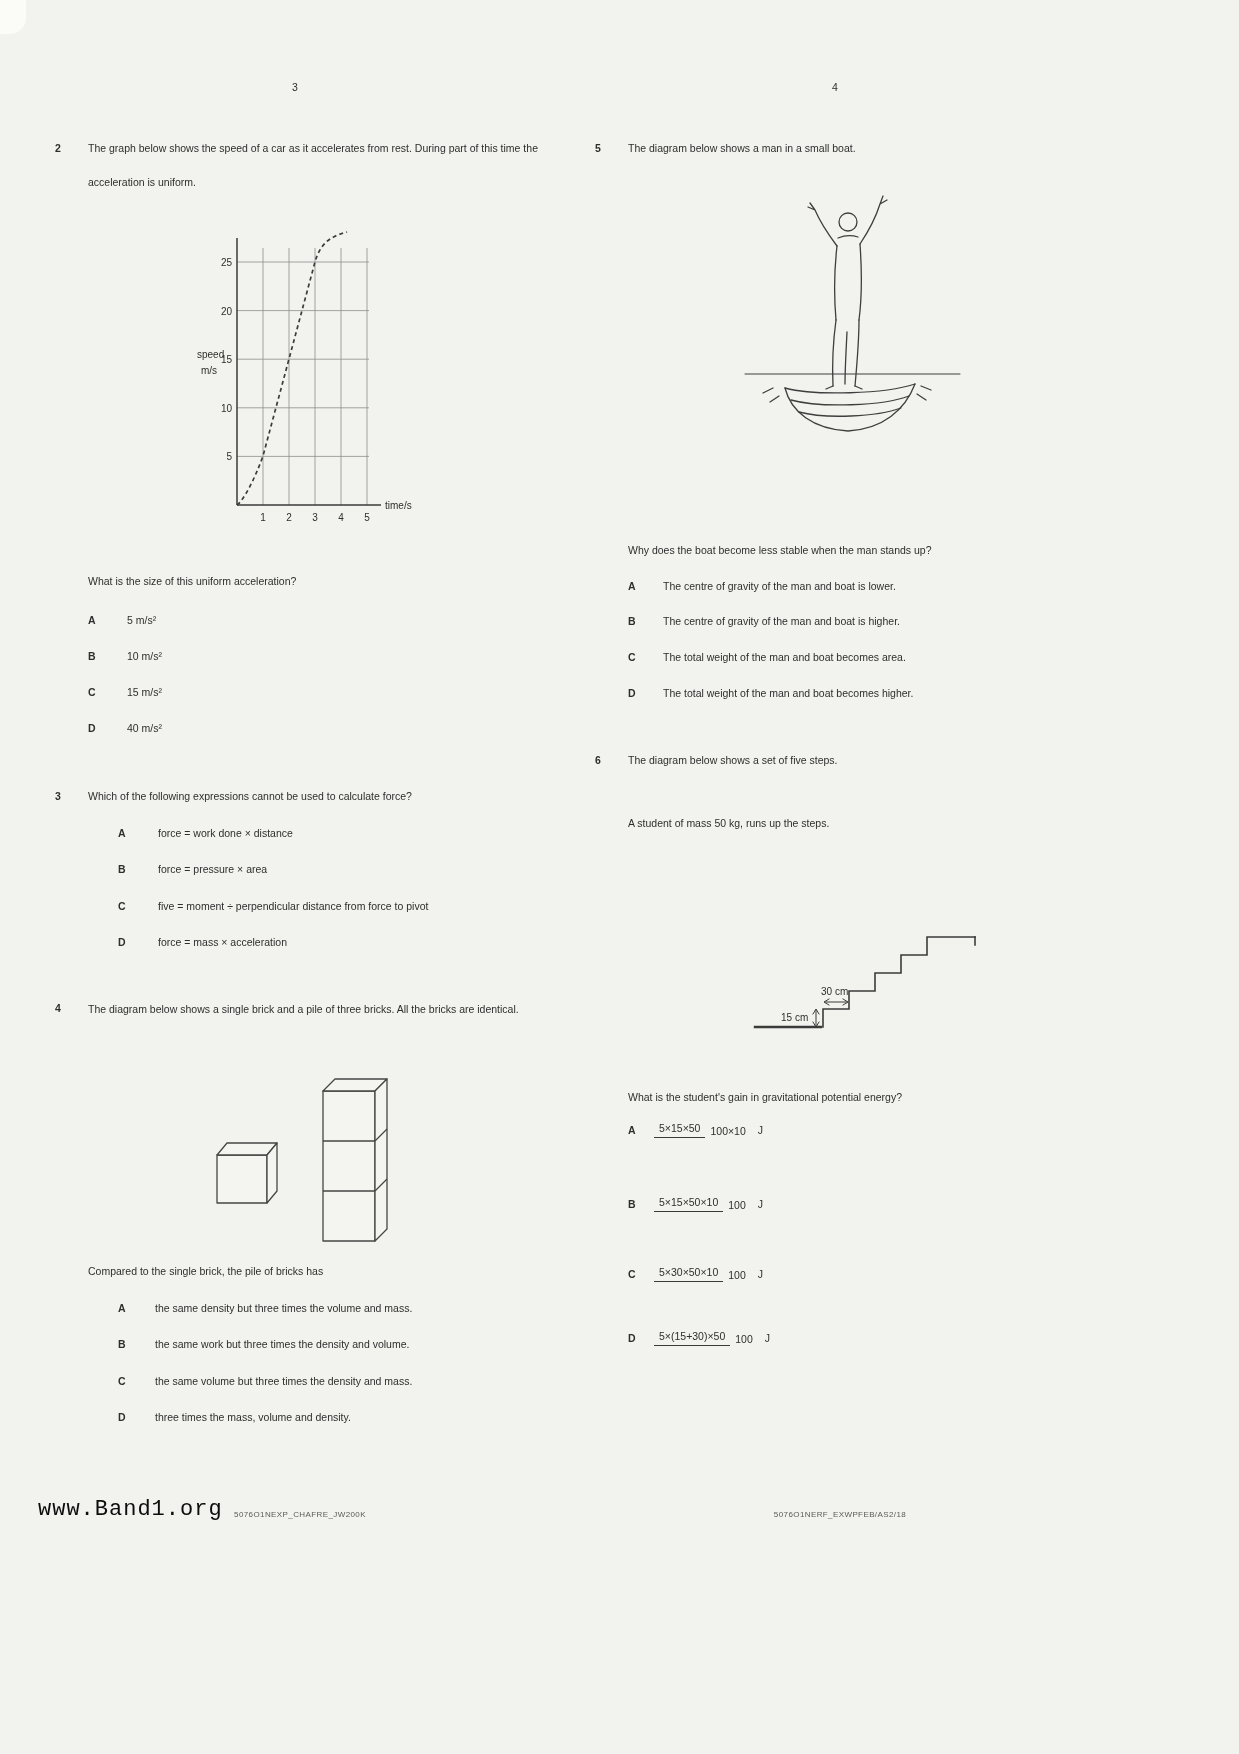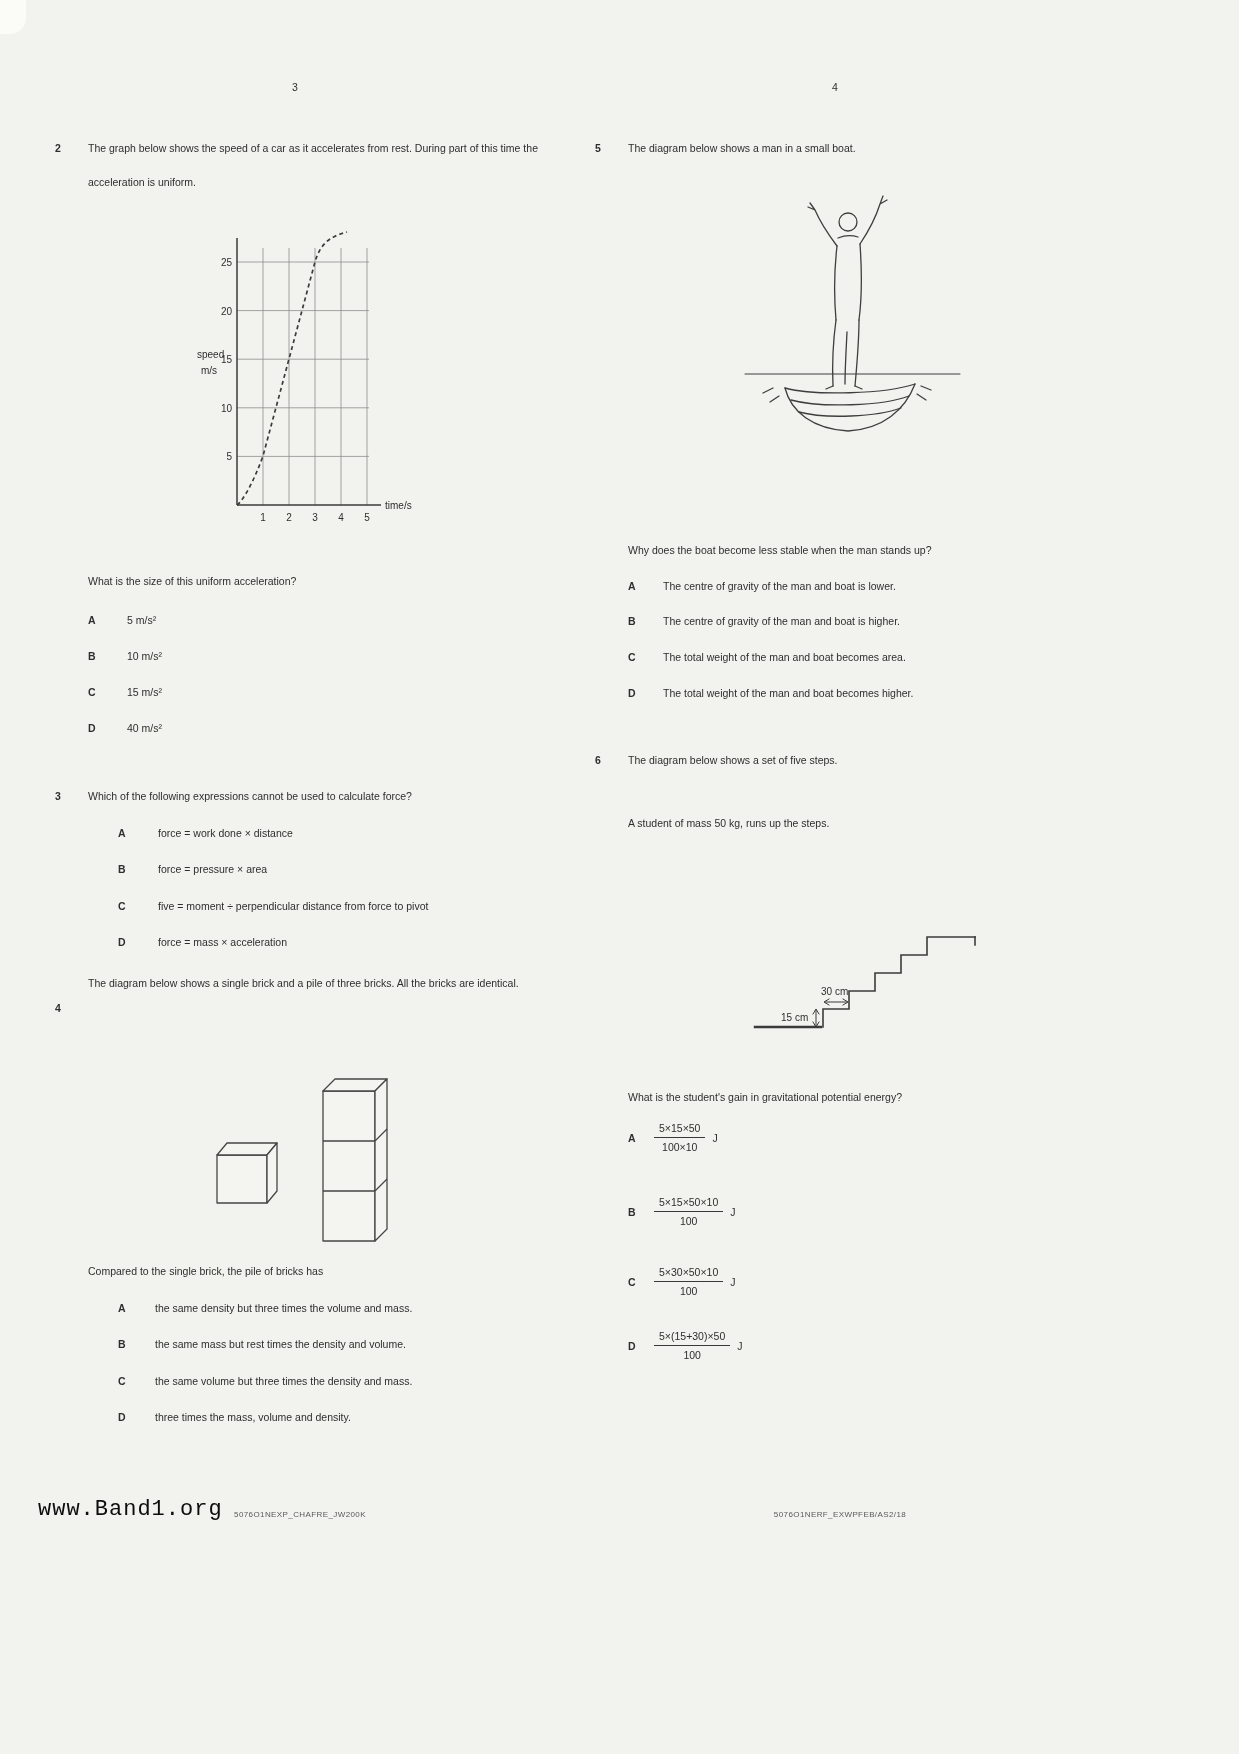--- a/index.html
+++ b/index.html
@@ -7,21 +7,21 @@
          font-family:"Liberation Sans",sans-serif;color:#2e2e2e}
   .scan{position:absolute;inset:0;filter:blur(.35px)}
   .t{position:absolute;font-size:10.5px;line-height:14px;white-space:nowrap;color:#2e2e2e}
   .wrap{white-space:normal;line-height:34px}
   .b{font-weight:400}
   .qnum{font-weight:700}
   .optL{font-weight:700}
   .footer{font-size:8px;color:#5a5a5a;letter-spacing:.4px;text-align:center}
   .fracrow{position:absolute;display:flex;align-items:center;font-size:10.5px}
   .fracrow .optL{width:26px}
-  .frac{display:inline-flex;flex-direction:column;align-items:center;margin-right:7px}
+  .frac{display:inline-flex;flex-direction:row;align-items:flex-start;margin-right:7px}
   .frac .n{padding:0 5px 3px;border-bottom:1px solid #3a3a3a}
   .frac .d{padding:3px 5px 0}
   .wm{position:absolute;left:38px;top:1497px;font-family:Liberation Mono, monospace;
       font-size:22px;letter-spacing:1px;color:#0d0d0d}
   .corner{position:absolute;left:0;top:0;width:26px;height:34px;background:#fbfcf8;border-radius:0 0 16px 0}
   svg{position:absolute;overflow:visible}
   svg text{font-family:"Liberation Sans",sans-serif;font-size:10px;fill:#2e2e2e}
 </style>
 </head>
 <body>
@@ -88,21 +88,21 @@
     <div class="t optL" style="left:118px;top:826px">A</div>
     <div class="t" style="left:158px;top:826px">force = work done × distance</div>
     <div class="t optL" style="left:118px;top:862px">B</div>
     <div class="t" style="left:158px;top:862px">force = pressure × area</div>
     <div class="t optL" style="left:118px;top:899px">C</div>
     <div class="t" style="left:158px;top:899px">five = moment ÷ perpendicular distance from force to pivot</div>
     <div class="t optL" style="left:118px;top:935px">D</div>
     <div class="t" style="left:158px;top:935px">force = mass × acceleration</div>
 
     <div class="t qnum" style="left:55px;top:1001px">4</div>
-    <div class="t wrap" style="left:88px;top:966px;width:474px">The diagram below shows a single brick and a pile of three bricks. All the bricks are identical.</div>
+    <div class="t wrap" style="left:88px;top:992px;width:474px">The diagram below shows a single brick and a pile of three bricks. All the bricks are identical.</div>
 
     <svg style="left:205px;top:1055px" width="205" height="195">
       <g fill="#f4f5f0" stroke="#454545" stroke-width="1.3" stroke-linejoin="round">
 
         <rect x="12" y="100" width="50" height="48"></rect>
         <path d="M12,100 L22,88 L72,88 L62,100 Z"></path>
         <path d="M62,100 L72,88 L72,136 L62,148 Z"></path>
 
         <rect x="118" y="36" width="52" height="150"></rect>
         <path d="M118,36 L130,24 L182,24 L170,36 Z"></path>
@@ -111,21 +111,21 @@
         <line x1="118" y1="136" x2="170" y2="136"></line>
         <line x1="170" y1="86" x2="182" y2="74"></line>
         <line x1="170" y1="136" x2="182" y2="124"></line>
       </g>
     </svg>
 
     <div class="t" style="left:88px;top:1264px">Compared to the single brick, the pile of bricks has</div>
     <div class="t optL" style="left:118px;top:1301px">A</div>
     <div class="t" style="left:155px;top:1301px">the same density but three times the volume and mass.</div>
     <div class="t optL" style="left:118px;top:1337px">B</div>
-    <div class="t" style="left:155px;top:1337px">the same mass but rest times the density and volume.</div>
+    <div class="t" style="left:155px;top:1337px">the same work but three times the density and volume.</div>
     <div class="t optL" style="left:118px;top:1374px">C</div>
     <div class="t" style="left:155px;top:1374px">the same volume but three times the density and mass.</div>
     <div class="t optL" style="left:118px;top:1410px">D</div>
     <div class="t" style="left:155px;top:1410px">three times the mass, volume and density.</div>
 
     <div class="t footer" style="left:205px;top:1508px;width:190px">5076O1NEXP_CHAFRE_JW200K</div>
 
     <div class="t" style="left:832px;top:80px">4</div>
 
     <div class="t qnum" style="left:595px;top:141px">5</div>

